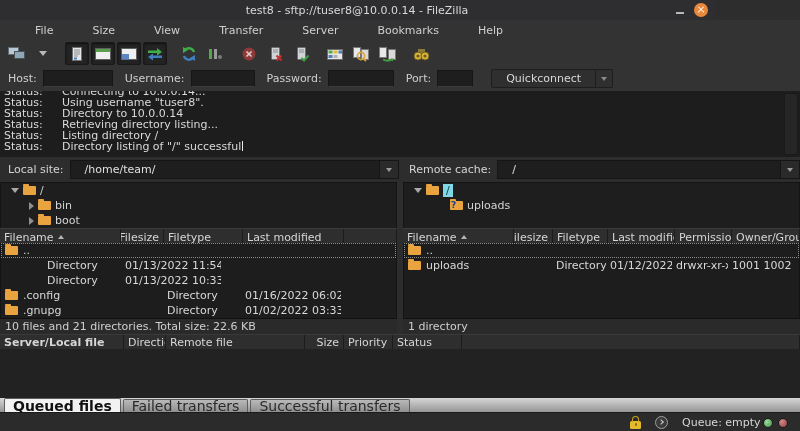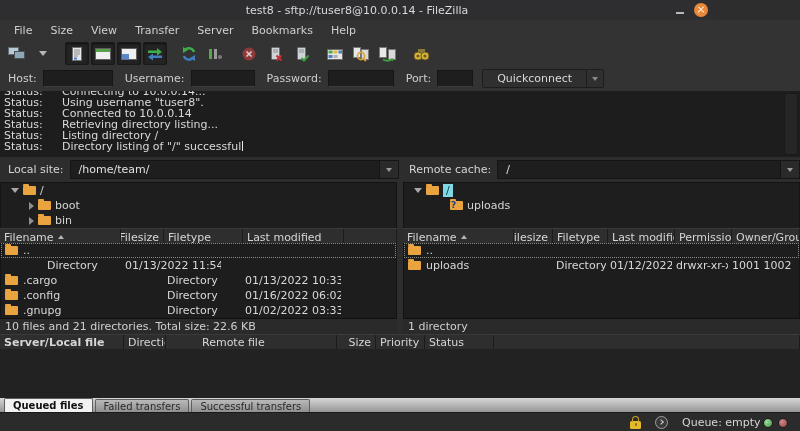--- a/index.html
+++ b/index.html
@@ -10,21 +10,21 @@
   .titlebar{top:0;left:0;width:714px;height:20px;background:#2e2e30;
     display:flex;align-items:center;justify-content:center;border-bottom:1px solid #242424;}
   .titlebar .title{font-size:11px;color:#d9d9d9;}
   .win-btns{position:absolute;right:6px;top:0;height:20px;display:flex;align-items:center;gap:10px;}
   .minbar{display:inline-block;width:8px;height:2px;background:#b9b9b9;}
   .win-close{width:14px;height:14px;border-radius:50%;background:#e8883a;position:relative;cursor:pointer;}
   .win-close::before,.win-close::after{content:"";position:absolute;left:3px;top:6.3px;width:8px;height:1.4px;background:#fdf3e7;}
   .win-close::before{transform:rotate(45deg);} .win-close::after{transform:rotate(-45deg);}
   
   .menubar{top:20px;left:0;width:800px;height:21px;background:#333333;display:flex;align-items:center;padding-left:6px;gap:2px;border-bottom:1px solid #2a2a2a;}
-  .menuitem{padding:2px 8px;color:#cfcfcf;cursor:default;}
+  .menuitem{padding:2px 8px;color:#cfcfcf;cursor:default;margin-left:21px;}
   
   .toolbar{top:41px;left:0;width:800px;height:25px;background:#333333;display:flex;align-items:center;padding-left:4px;border-bottom:1px solid #2a2a2a;}
   .tbtn{height:21px;min-width:22px;display:flex;align-items:center;justify-content:center;border:1px solid transparent;border-radius:2px;margin:0 1px;}
   .tbtn.pressed{background:#232323;border-color:#191919;box-shadow:inset 0 1px 2px rgba(0,0,0,.55);}
   .tsep{width:8px;}
   .chev{width:0;height:0;border-left:4px solid transparent;border-right:4px solid transparent;border-top:5px solid #b9b9b9;}
   
   .qcbar{top:66px;left:0;width:800px;height:25px;background:#333333;display:flex;align-items:center;padding-left:8px;gap:6px;border-bottom:1px solid #222;}
   .qcbar label{color:#cfcfcf;}
   .qcinput{background:#1e1e1e;border:1px solid #161616;border-bottom-color:#3d3d3d;height:15px;color:#ddd;padding:0 3px;}
@@ -38,21 +38,21 @@
   .logrow:first-child{margin-top:-5px;}
   .loglabel{width:58px;padding-left:4px;color:#d9d9d9;flex:none;}
   .logmsg{color:#d9d9d9;}
   .caret{display:inline-block;width:1px;height:10px;background:#e8e8e8;margin-left:1px;vertical-align:middle;}
   .logscroll{position:absolute;right:2px;top:2px;width:12px;height:60px;background:#262626;border:1px solid #1a1a1a;border-radius:2px;}
   
   .sitebar{top:157px;height:25px;background:#2d2d2d;display:flex;align-items:center;gap:6px;}
   .sitebar.left{left:0;width:397px;padding-left:8px;}
   .sitebar.right{left:403px;width:397px;padding-left:6px;}
   .combo{flex:1;height:17px;background:#1e1e1e;border:1px solid #151515;display:flex;align-items:center;margin-right:6px;}
-  .combo .path{flex:1;padding-left:8px;color:#e0e0e0;}
+  .combo .path{flex:1;padding-left:14px;color:#e0e0e0;}
   .combo .arrowbox{width:18px;height:100%;border-left:1px solid #151515;display:flex;align-items:center;justify-content:center;background:#2a2a2a;}
   .combo .chev{border-top-color:#9a9a9a;border-left-width:3.5px;border-right-width:3.5px;border-top-width:4.5px;}
   
   .tree{top:182px;height:46px;background:#1e1e1e;overflow:hidden;border:1px solid #141414;}
   .tree.left{left:0;width:395px;}
   .tree.right{left:403px;width:395px;}
   .treerow{height:15px;display:flex;align-items:center;gap:4px;}
   .exp-open{width:0;height:0;border-left:4px solid transparent;border-right:4px solid transparent;border-top:5px solid #a8a8a8;margin-left:10px;}
   .exp-closed{width:0;height:0;border-top:4px solid transparent;border-bottom:4px solid transparent;border-left:5px solid #8f8f8f;margin-left:28px;}
   .indent-child{margin-left:46px;}
@@ -80,26 +80,26 @@
   
   .rw-name{width:102px;flex:none;} .rw-size{width:30px;flex:none;text-align:right;}
   .rw-type{width:46px;flex:none;} .rw-mod{width:58px;flex:none;}
   .rw-perm{width:48px;flex:none;} .rw-own{flex:1;}
   
   .pstatus{top:318px;height:15px;background:#2a2a2a;border-top:1px solid #101010;display:flex;align-items:center;padding-left:5px;color:#cfcfcf;}
   .pstatus.left{left:0;width:392px;}
   .pstatus.right{left:403px;width:397px;}
   
   .qhead{top:334px;left:0;width:800px;height:14px;display:flex;background:#2e2e2e;border-top:1px solid #3a3a3a;border-bottom:1px solid #1a1a1a;}
-  .qw-local{width:115px;flex:none;font-weight:bold;} .qw-dir{width:33px;flex:none;} .qw-remote{width:130px;flex:none;margin-left:32px;}
+  .qw-local{width:115px;flex:none;font-weight:bold;} .qw-dir{width:33px;flex:none;} .qw-remote{width:130px;flex:none;}
   .qw-size{width:30px;flex:none;text-align:right;justify-content:flex-end;} .qw-pri{width:40px;flex:none;} .qw-status{width:60px;flex:none;text-align:right;} .qw-fill{flex:1;}
   .qbody{top:349px;left:0;width:800px;height:49px;background:#222222;}
   
   .tabstrip{top:398px;left:0;width:800px;height:14px;background:linear-gradient(#d6d6d6,#969696);display:flex;align-items:flex-end;padding-left:4px;gap:2px;}
-  .tab{height:12px;display:flex;align-items:center;padding:0 8px;font-size:10px;border:1px solid #5e5e5e;border-bottom:none;border-radius:2px 2px 0 0;}
+  .tab{height:12px;display:flex;align-items:center;padding:0 8px;font-size:14px;border:1px solid #5e5e5e;border-bottom:none;border-radius:2px 2px 0 0;}
   .tab.active{background:#f2f2f2;color:#111;font-weight:bold;height:13px;}
   .tab.inactive{background:linear-gradient(#b9b9b9,#8f8f8f);color:#2a2a2a;}
   
   .statusbar{top:412px;left:0;width:800px;height:19px;background:#2b2b2b;border-top:1px solid #1a1a1a;display:flex;align-items:center;}
   .sb-group{position:absolute;left:630px;display:flex;align-items:center;gap:14px;}
   .lock{width:11px;height:8px;background:#e5b92c;border-radius:1.5px;position:relative;margin-top:4px;}
   .lock::before{content:"";position:absolute;top:-5px;left:1.5px;width:5px;height:5px;border:1.6px solid #caa21f;border-bottom:none;border-radius:4px 4px 0 0;}
   .lock::after{content:"";position:absolute;left:4.5px;top:2.5px;width:2px;height:3px;background:#8a6d12;border-radius:1px;}
   .speed{width:11px;height:11px;border-radius:50%;background:#3a3a3a;border:1.6px solid #9f9f9f;position:relative;}
   .speed::after{content:"";position:absolute;left:2.6px;top:2.6px;width:3px;height:3px;border:1.4px solid #cfcfcf;border-left:none;border-bottom:none;transform:rotate(45deg);}
@@ -252,40 +252,40 @@
 
 <div class="abs qcbar">
   <label>Host:</label>
   <input class="qcinput" style="width: 62px;">
   <label style="margin-left:6px">Username:</label>
   <input class="qcinput" style="width: 56px;">
   <label style="margin-left:6px">Password:</label>
   <input class="qcinput" style="width: 58px;" type="password">
   <label style="margin-left:6px">Port:</label>
   <input class="qcinput" style="width: 28px;">
-  <div class="qcbtn" style="margin-left:3px">
+  <div class="qcbtn" style="margin-left:12px">
     <span class="main">Quickconnect</span>
     <span class="drop">
         <span class="chev"></span>
       </span>
   </div>
 </div>
 
 <div class="abs log">
   <div class="logrow">
       <span class="loglabel">Status:</span>
       <span class="logmsg">Connecting to 10.0.0.14...</span>
     </div>
   <div class="logrow">
       <span class="loglabel">Status:</span>
       <span class="logmsg">Using username "tuser8".</span>
     </div>
   <div class="logrow">
       <span class="loglabel">Status:</span>
-      <span class="logmsg">Connected to 10.0.0.14</span>
+      <span class="logmsg">Directory to 10.0.0.14</span>
     </div>
   <div class="logrow">
       <span class="loglabel">Status:</span>
       <span class="logmsg">Retrieving directory listing...</span>
     </div>
   <div class="logrow">
       <span class="loglabel">Status:</span>
       <span class="logmsg">Listing directory /</span>
     </div>
   <div class="logrow">
@@ -317,26 +317,26 @@
 
 <div class="abs tree left">
   <div class="treerow">
     <span class="exp-open"></span>
     <span class="folder"></span>
     <span>/</span>
   </div>
   <div class="treerow">
     <span class="exp-closed"></span>
     <span class="folder"></span>
-    <span>boot</span>
+    <span>bin</span>
   </div>
   <div class="treerow">
     <span class="exp-closed"></span>
     <span class="folder"></span>
-    <span>bin</span>
+    <span>boot</span>
   </div>
 </div>
 <div class="abs tree right">
   <div class="treerow">
     <span class="exp-open"></span>
     <span class="folder"></span>
     <span class="sel">/</span>
   </div>
   <div class="treerow">
     <span class="folder indent-child">
@@ -377,24 +377,20 @@
     <span class="fcell lw-size"></span>
     <span class="fcell lw-type"></span>
     <span class="fcell lw-mod"></span>
   </div>
   <div class="frow">
     <span class="fcell lw-size"></span>
     <span class="fcell lw-type">Directory</span>
     <span class="fcell lw-mod">01/13/2022 11:54:...</span>
   </div>
   <div class="frow">
-    <span class="fcell fname lw-name">
-        <span class="folder"></span>
-        <span>.cargo</span>
-      </span>
     <span class="fcell lw-size"></span>
     <span class="fcell lw-type">Directory</span>
     <span class="fcell lw-mod">01/13/2022 10:33:...</span>
   </div>
   <div class="frow">
     <span class="fcell fname lw-name">
         <span class="folder"></span>
         <span>.config</span>
       </span>
     <span class="fcell lw-size"></span>

